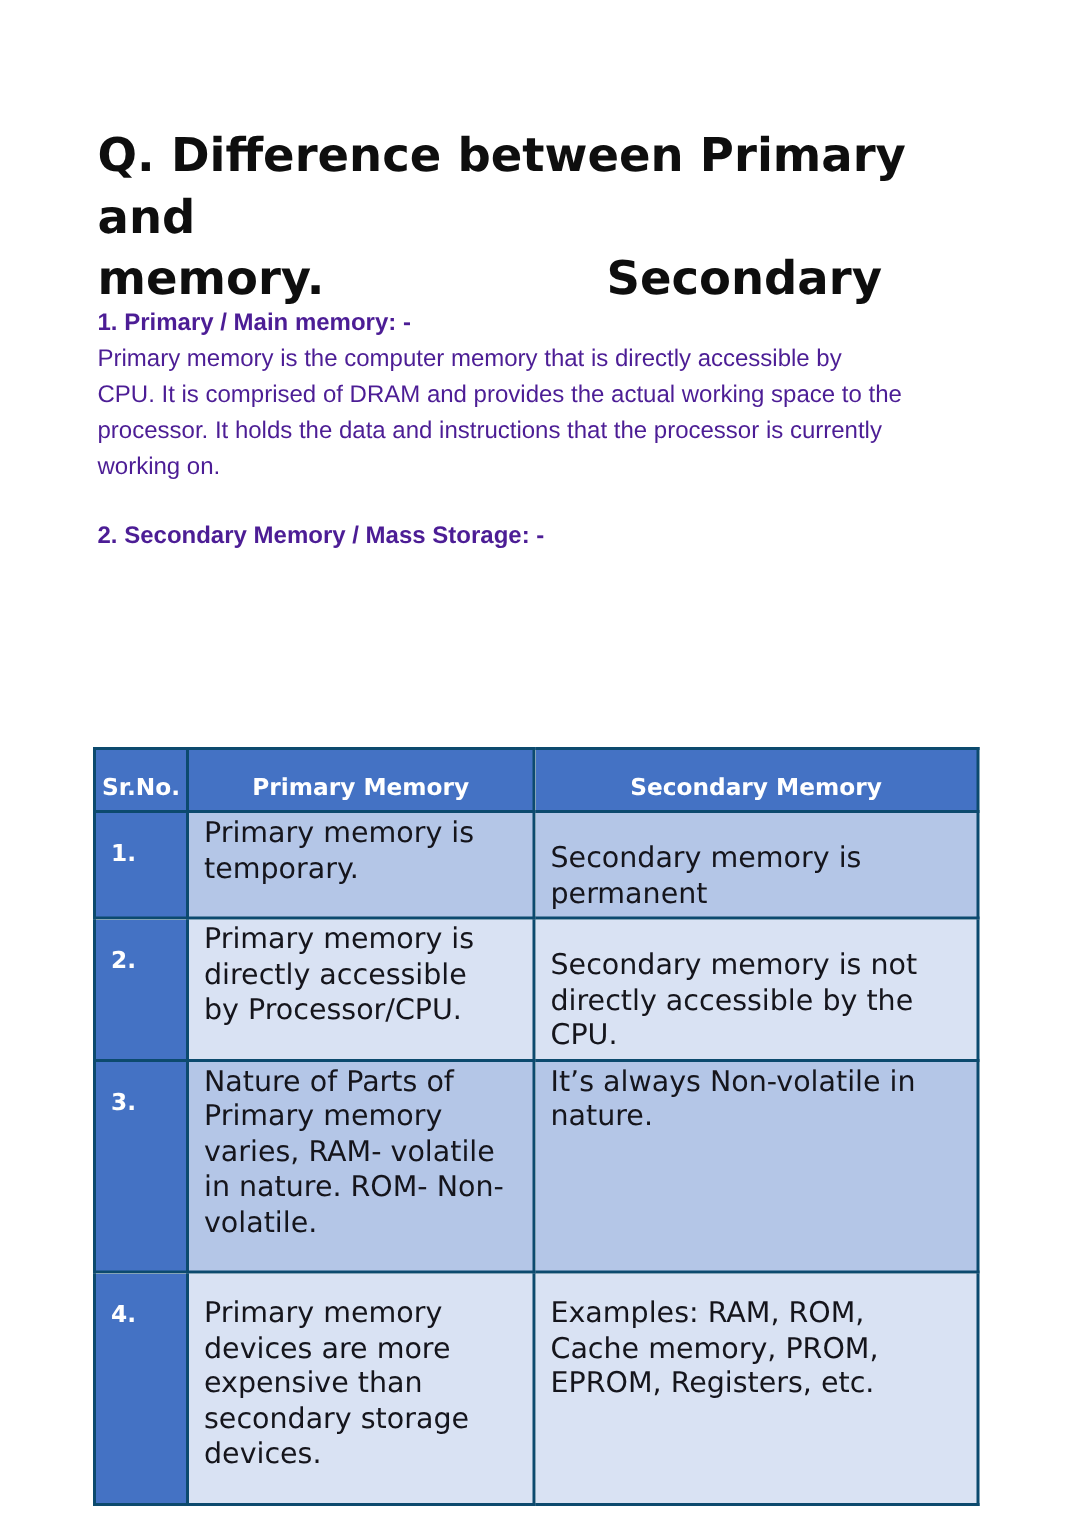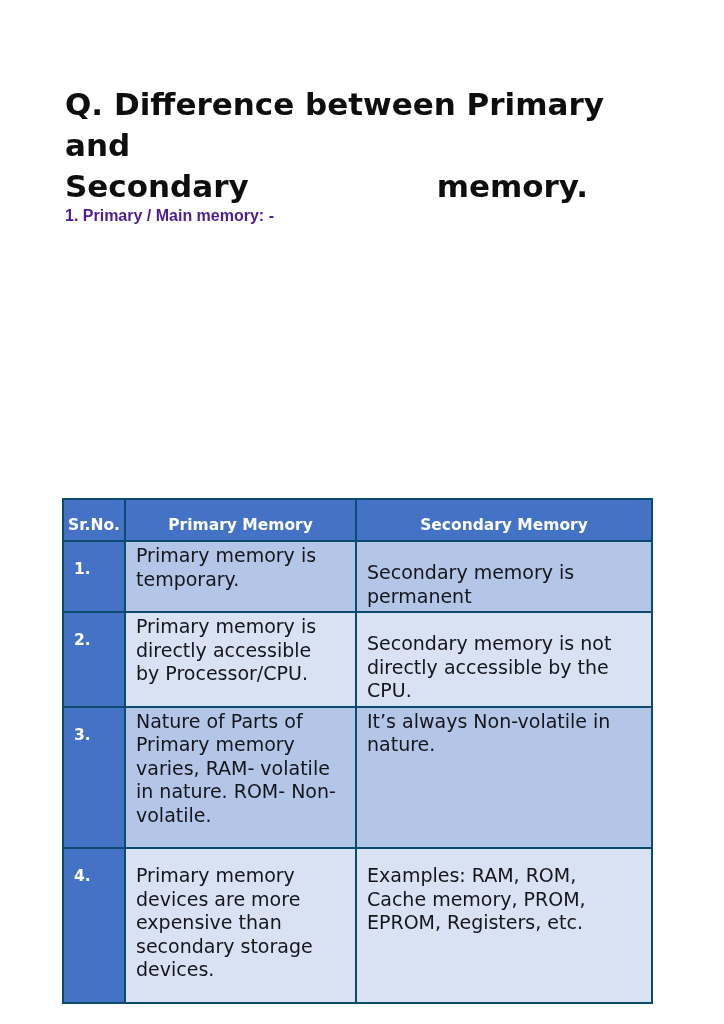--- a/index.html
+++ b/index.html
@@ -53,30 +53,35 @@
   tr.r4{height:129px;}
   td.vbot{vertical-align:bottom;padding-bottom:3px;}
   tr.r4 td.pri,tr.r4 td.sec{padding-top:15px;}
 </style>
 </head>
 <body style="background: rgb(255, 255, 255);">
 
 <div class="title">
   <div>Q. Difference between Primary and</div>
   <div class="title-line2">
+    <span>memory.</span>
     <span>Secondary</span>
-    <span>memory.</span>
   </div>
 </div>
 
 <div class="sections">
   <div class="section">
     <div class="sec-heading">1. Primary / Main memory: -</div>
+    <div class="sec-body">Primary memory is the computer memory that is directly accessible by
+CPU. It is comprised of DRAM and provides the actual working space to the
+processor. It holds the data and instructions that the processor is currently
+working on.</div>
   </div>
   <div class="section">
+    <div class="sec-heading">2. Secondary Memory / Mass Storage: -</div>
   </div>
 </div>
 
 <table class="cmp">
   <colgroup>
     <col style="width:62px">
     <col style="width:231px">
     <col style="width:296px">
   </colgroup>
   <thead>

